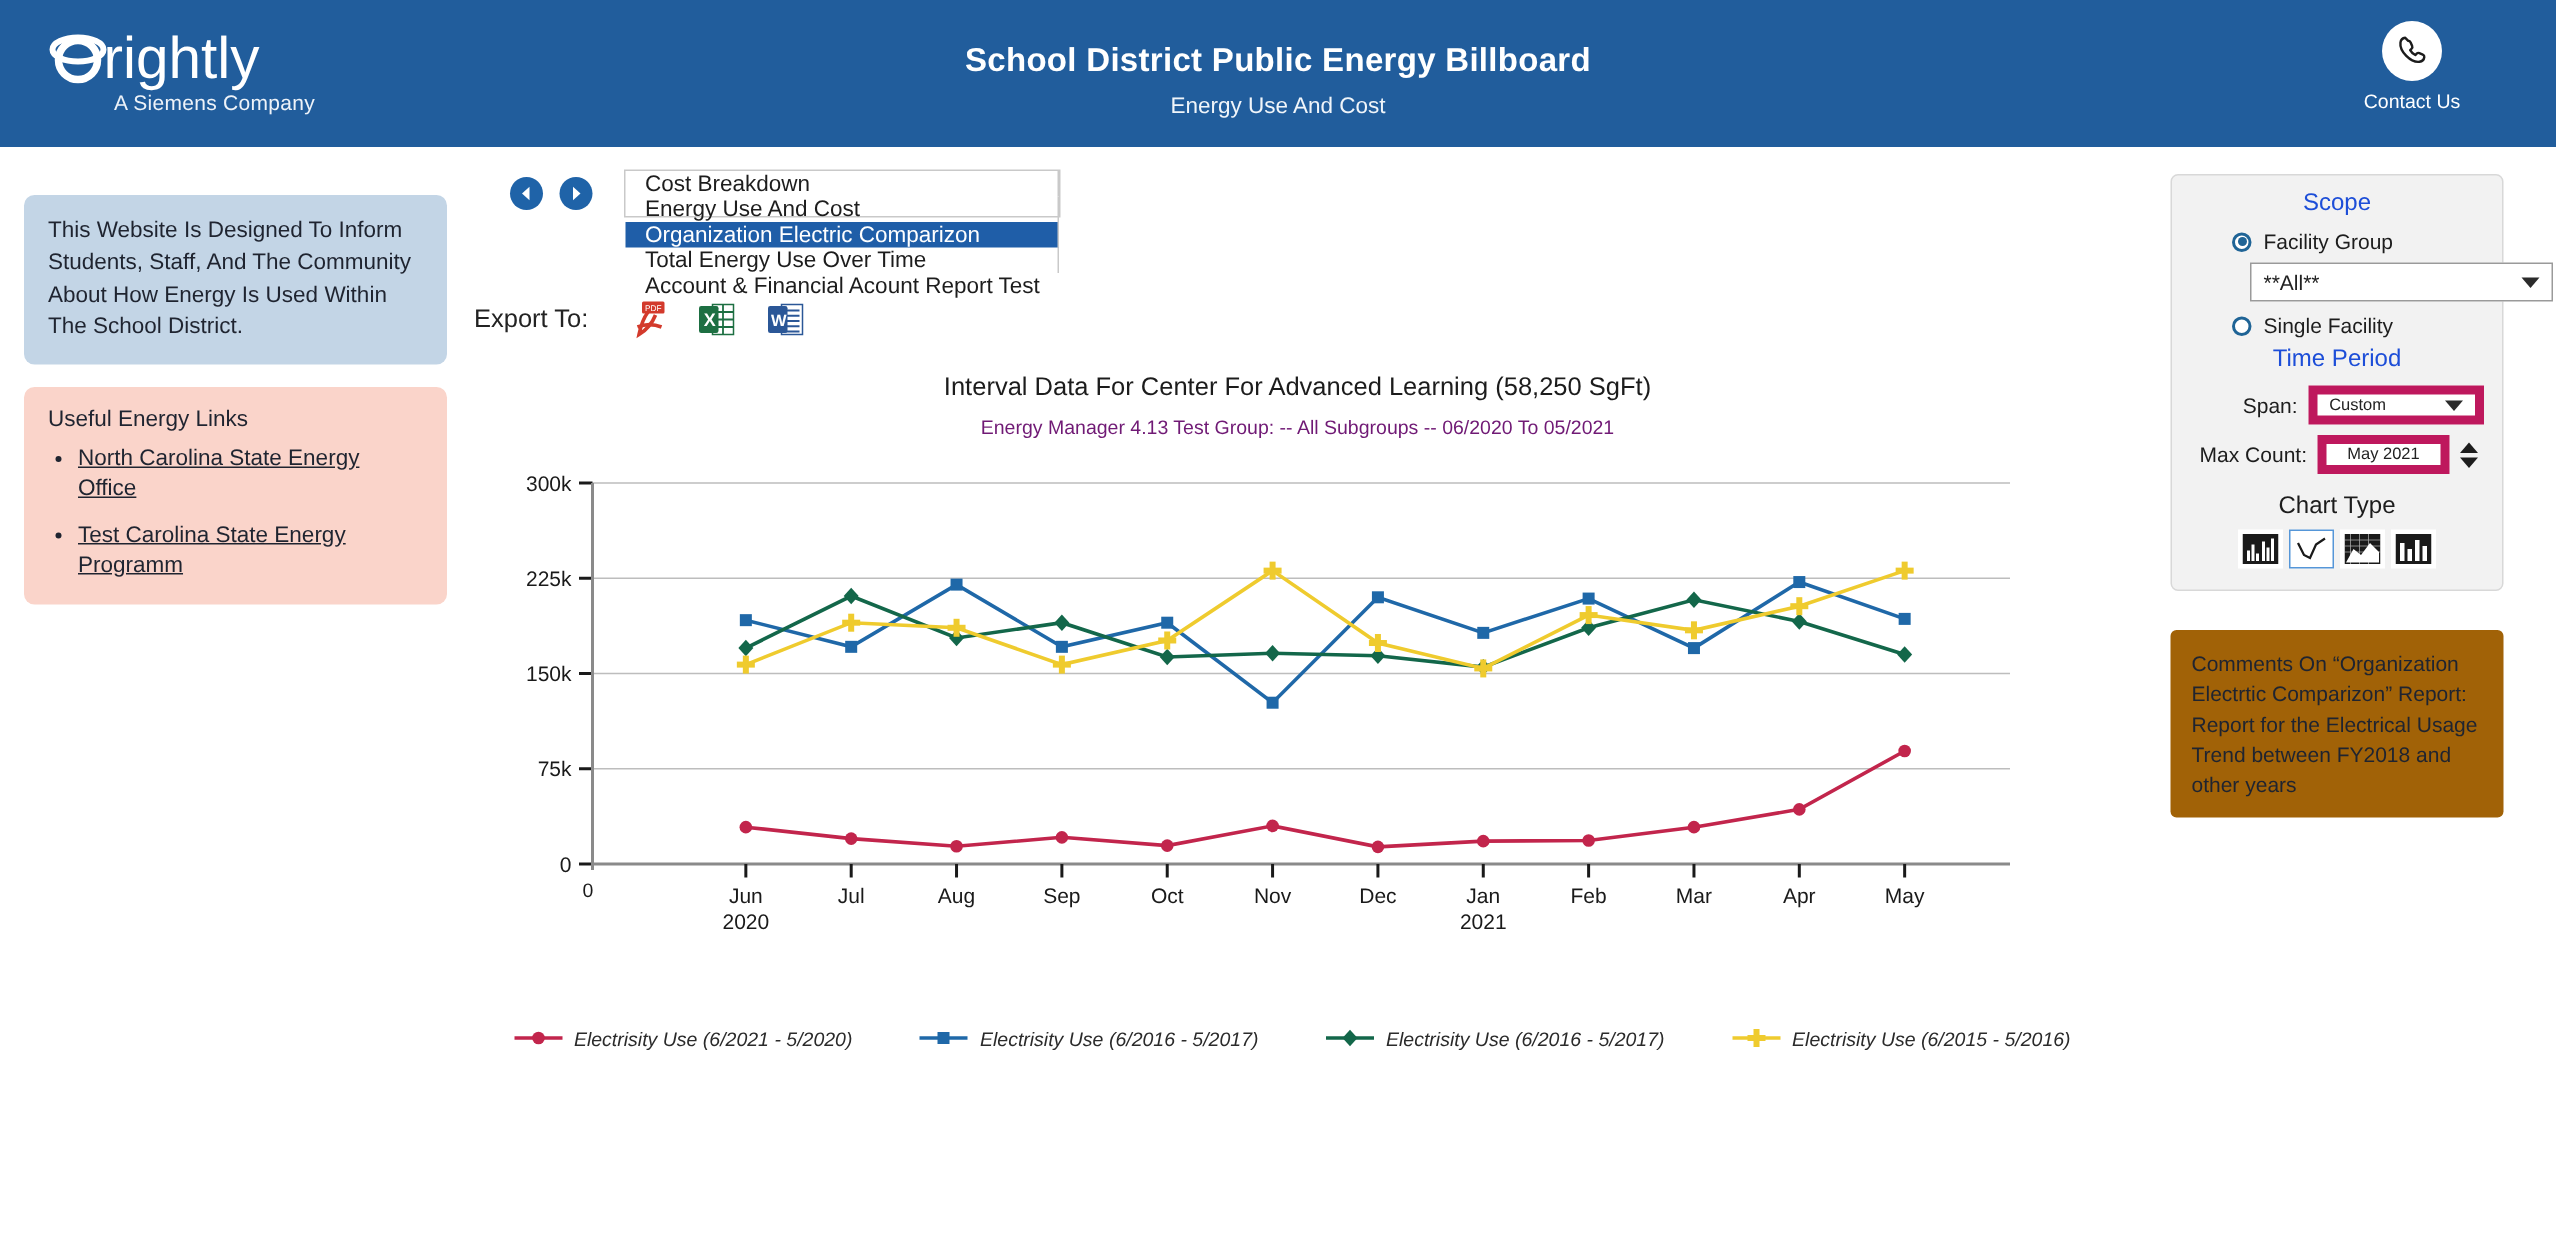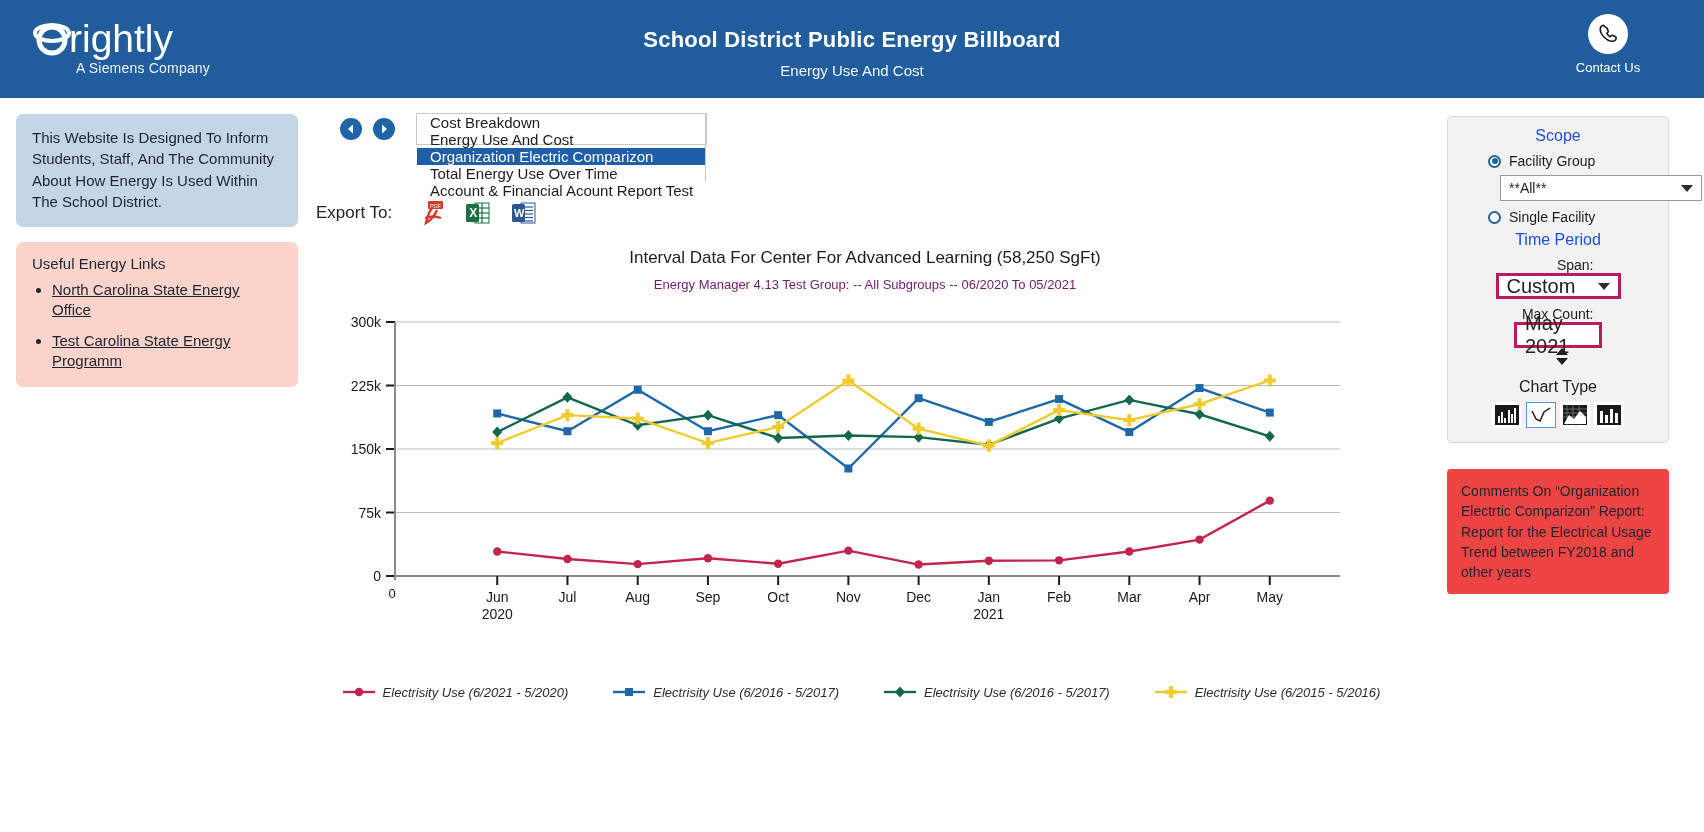--- a/index.html
+++ b/index.html
@@ -45,21 +45,21 @@
     width: 120px; text-align: center; cursor: pointer;
   }
   .contact-circle {
     width: 40px; height: 40px; border-radius: 50%;
     background: #fff; margin: 0 auto 6px auto;
     display: flex; align-items: center; justify-content: center;
   }
   .contact-label { font-size: 13px; color: #fff; }
 
   
-  .sidebar { position: absolute; left: 16px; top: 114px; width: 282px; }
+  .sidebar { position: absolute; left: 16px; top: 130px; width: 282px; }
   .info-card {
     background: #c3d5e6;
     border-radius: 7px;
     padding: 13px 16px 15px 16px;
     font-size: 15px;
     line-height: 1.42;
     color: #1f2430;
   }
   .links-card {
     background: #fad4ca;
@@ -159,49 +159,49 @@
     border: 1px solid #9a9a9a; background: #fff;
     display: flex; align-items: center;
     padding: 0 8px; font-size: 14px; cursor: pointer;
   }
   .caret {
     position: absolute; right: 8px; top: 50%;
     width: 0; height: 0;
     border-left: 6px solid transparent; border-right: 6px solid transparent;
     border-top: 7px solid #2b2b2b; margin-top: -3px;
   }
-  .field-row { display: flex; align-items: center; margin-top: 7px; flex-direction: column; }
+  .field-row { display: flex; align-items: center; margin-top: 7px; }
   .field-label { font-size: 14px; color: #1d1d1d; width: 78px; text-align: right; margin-right: 7px; }
   .field-box {
     position: relative;
     width: 125px; height: 26px;
-    border: 3px solid #be185d; background: #fff;
+    border: 6px solid #be185d; background: #fff;
     display: flex; align-items: center; padding: 0 8px;
-    font-size: 20px; cursor: text;
+    font-size: 11px; cursor: text;
   }
   .field-box.centered { justify-content: center; width: 88px; }
   .spinner { margin-left: 7px; display: flex; flex-direction: column; cursor: pointer; }
   .spin-up, .spin-dn {
     width: 0; height: 0; border-left: 6px solid transparent; border-right: 6px solid transparent;
   }
   .spin-up { border-bottom: 7px solid #1d1d1d; margin-bottom: 3px; }
   .spin-dn { border-top: 7px solid #1d1d1d; }
   .charttype-heading { text-align: center; font-size: 16px; color: #1c1c1c; margin-top: 13px; margin-bottom: 6px; }
   .charttype-row { display: flex; justify-content: center; }
   .ct-btn {
     width: 30px; height: 26px; margin: 0 2px;
     border: 1px solid transparent; cursor: pointer;
     display: flex; align-items: center; justify-content: center;
     background: #fff;
   }
   .ct-btn.sel { border: 1px solid #5596d8; }
 
   .comments {
     margin-top: 26px;
-    background: #ef4444;
+    background: #a16207;
     border-radius: 4px;
     padding: 12px 14px;
     font-size: 14px;
     line-height: 1.45;
     color: #1f2430;
     width: 222px;
   }
 </style>
 </head>
 <body>

